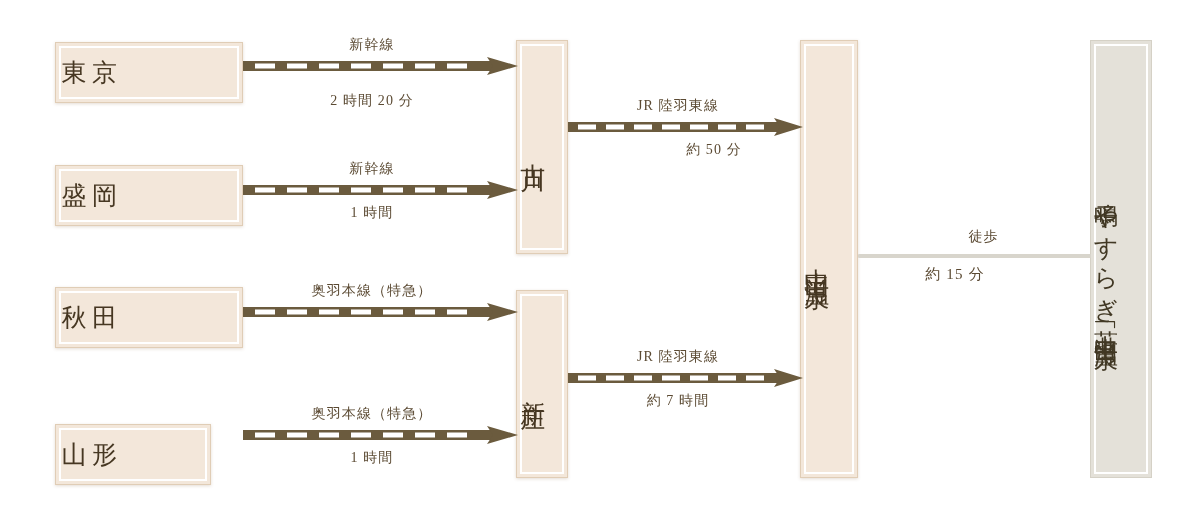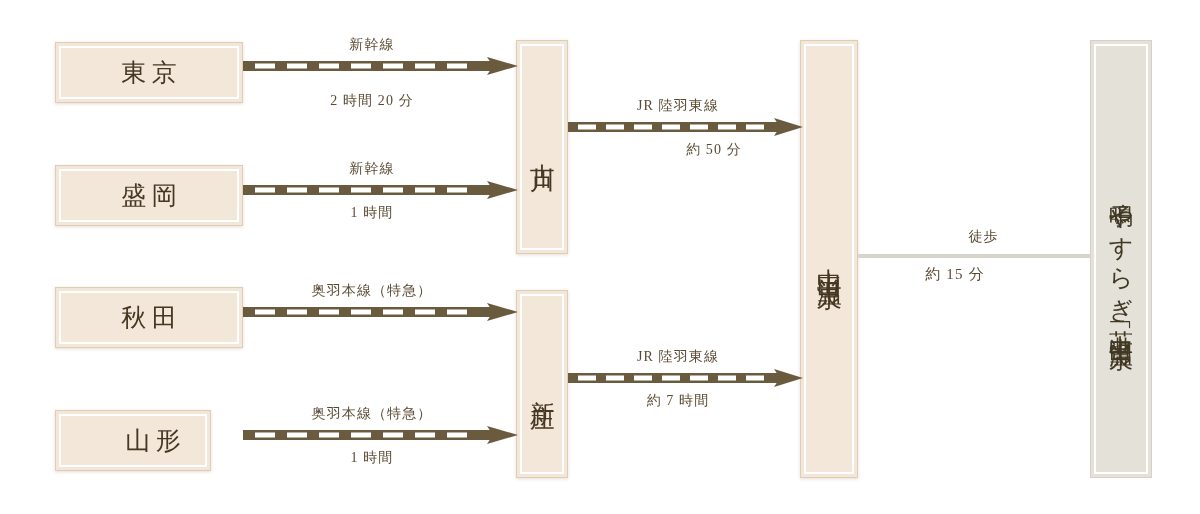--- a/index.html
+++ b/index.html
@@ -23,21 +23,21 @@
 
   
   .station {
     position: absolute;
     box-sizing: border-box;
     background: #f3e7da;
     border: 1px solid #e0cdb6;
     box-shadow: 0 1px 3px rgba(150, 120, 85, 0.25);
     display: flex;
     align-items: center;
-    justify-content: center;
+    justify-content: flex-start;
   }
   .station::before {
     content: "";
     position: absolute;
     top: 3px; left: 3px; right: 3px; bottom: 3px;
     border: 2px solid #ffffff;
     pointer-events: none;
   }
   .station .label {
     position: relative;
@@ -113,21 +113,21 @@
   </div>
 
   <div class="station h" style="left:55px; top:165px; width:188px; height:61px;">
     <span class="label">盛岡</span>
   </div>
 
   <div class="station h" style="left:55px; top:287px; width:188px; height:61px;">
     <span class="label">秋田</span>
   </div>
 
-  <div class="station h" style="left:55px; top:410px; width:156px; height:61px;padding-left:40px;">
+  <div class="station h" style="left:55px; top:424px; width:156px; height:61px;">
     <span class="label">山形</span>
   </div>
 
   <div class="station v" style="left:516px; top:40px; width:52px; height:214px;">
     <span class="label">古川</span>
   </div>
 
   <div class="station v" style="left:516px; top:290px; width:52px; height:188px;">
     <span class="label">新庄</span>
   </div>

